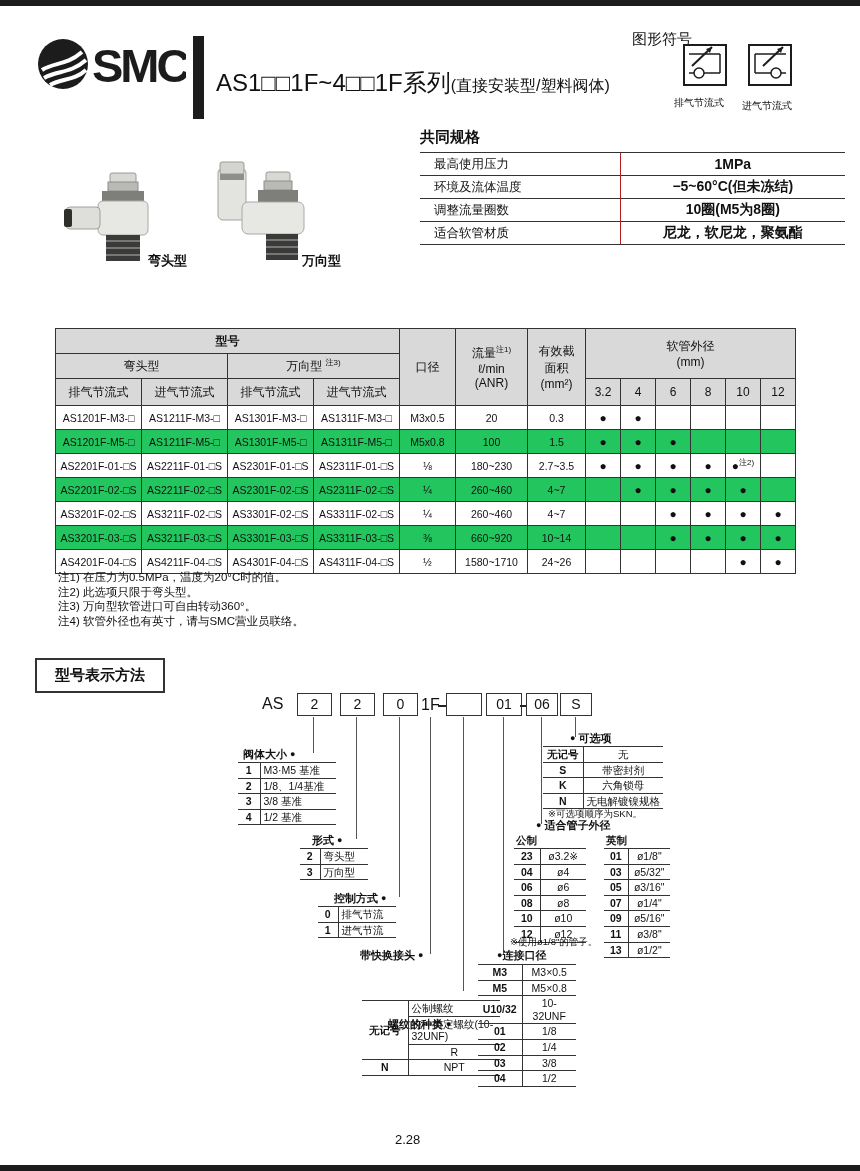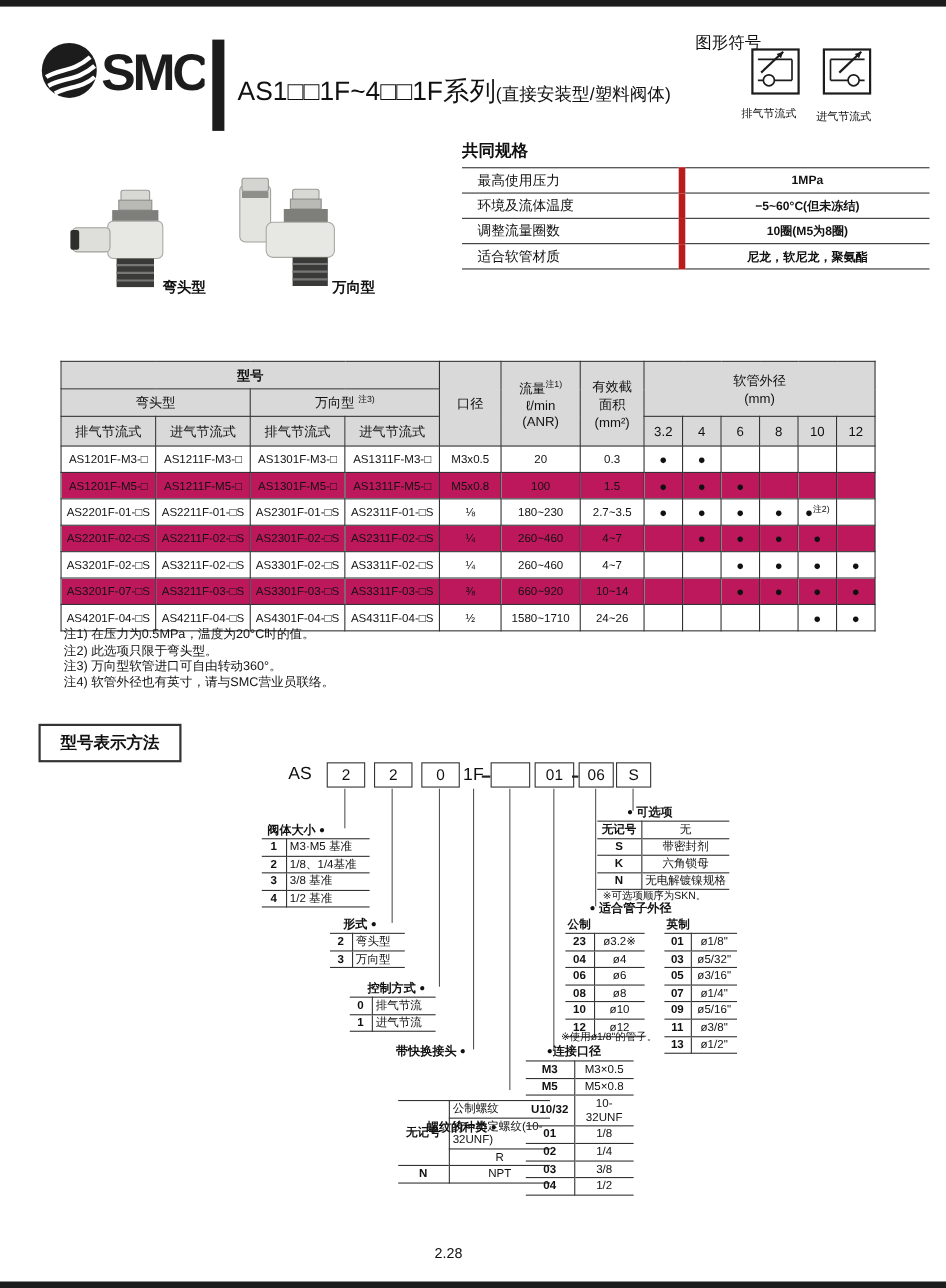--- a/index.html
+++ b/index.html
@@ -11,25 +11,25 @@
   .t1{font-size:20px;font-weight:bold;white-space:nowrap;}
   .t2{font-size:24px;font-weight:normal;white-space:nowrap;}
   .t2 .paren{font-size:16px;}
   .gsym-label{font-size:15px;font-weight:normal;}
   .sym-cap{font-size:10px;white-space:nowrap;}
   .photo-cap{font-size:13px;font-weight:bold;}
   .spec-title{font-size:15px;font-weight:bold;}
   table.spec{border-collapse:collapse;table-layout:fixed;width:425px;}
   table.spec td{border-top:1px solid #333;height:22px;font-size:12.5px;padding:0 0 0 14px;}
   table.spec tr:last-child td{border-bottom:1px solid #333;}
-  table.spec td.v{border-left:6px solid #b91c1c;text-align:center;font-weight:bold;font-size:11px;padding:0;}
+  table.spec td.v{border-left:1px solid #b91c1c;text-align:center;font-weight:bold;font-size:14px;padding:0;}
   table.main{border-collapse:collapse;table-layout:fixed;font-size:10.5px;}
   table.main td{border:1px solid #333;text-align:center;padding:0;height:23px;overflow:hidden;white-space:nowrap;}
   table.main .hd{background:#d9d9d9;font-size:12px;}
-  table.main tr.alt td{background:#be185d;}
+  table.main tr.alt td{background:#22c55e;}
   .dot{font-size:12px;line-height:1;}
   sup{font-size:8px;}
   .notes{font-size:11.5px;line-height:14.5px;white-space:nowrap;}
   .secbox{position:absolute;border:2px solid #333;padding:6px 18px;font-size:15px;font-weight:bold;background:#fff;}
   .codebox{position:absolute;height:21px;border:1.5px solid #333;text-align:center;font-size:14px;line-height:21px;background:#fff;}
   .codetext{position:absolute;font-size:16px;white-space:nowrap;}
   .vline{position:absolute;width:1px;background:#555;}
   .hline{position:absolute;height:1px;background:#555;}
   .mlabel{position:absolute;font-size:11px;font-weight:bold;white-space:nowrap;}
   .bullet{font-size:9px;vertical-align:1px;}
@@ -259,21 +259,21 @@
           <td>260~460</td>
           <td>4~7</td>
           <td class="dot"></td>
           <td class="dot"></td>
           <td class="dot">●</td>
           <td class="dot">●</td>
           <td class="dot">●</td>
           <td class="dot">●</td>
         </tr>
     <tr class="alt">
-          <td>AS3201F-07-□S</td>
+          <td>AS3201F-03-□S</td>
           <td>AS3211F-03-□S</td>
           <td>AS3301F-03-□S</td>
           <td>AS3311F-03-□S</td>
           <td>⅜</td>
           <td>660~920</td>
           <td>10~14</td>
           <td class="dot"></td>
           <td class="dot"></td>
           <td class="dot">●</td>
           <td class="dot">●</td>

